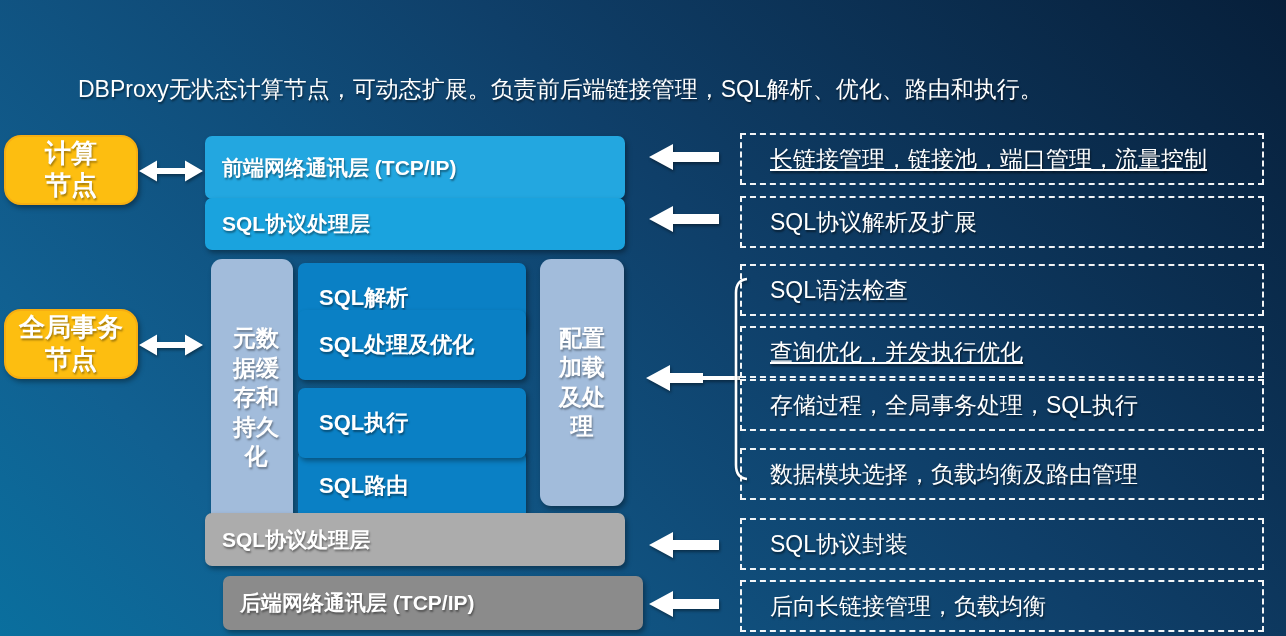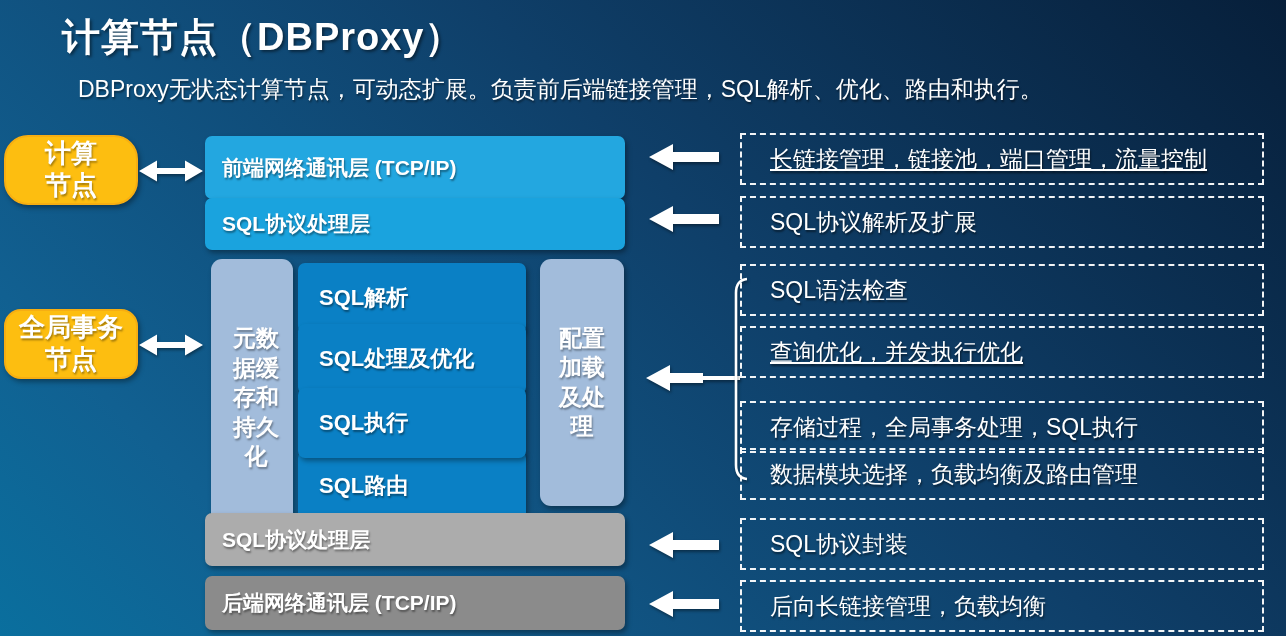--- a/index.html
+++ b/index.html
@@ -38,21 +38,21 @@
     border-radius:7px;
     display:flex;align-items:center;
     padding-left:17px;
     font-size:21px;font-weight:bold;
     text-shadow:1px 2px 2px rgba(0,0,0,.4);
     box-shadow:2px 3px 5px rgba(0,0,0,.35);
   }
   .layer.blue1{background:#23a7e0;}
   .layer.blue2{background:#1aa3de;}
   .layer.gray1{background:#acacac;}
-  .layer.gray2{background:#8b8b8b;}
+  .layer.gray2{background:#8b8b8b;margin-left:18px;}
   .vcol{
     background:#a2bcdb;
     border-radius:11px;
     display:flex;align-items:center;justify-content:center;
     text-align:center;white-space:pre-line;
     font-size:23px;font-weight:bold;line-height:1.28;
     text-shadow:1px 2px 2px rgba(0,0,0,.35);
     box-shadow:2px 3px 5px rgba(0,0,0,.35);
   }
   .core{
@@ -74,24 +74,23 @@
     text-shadow:1px 2px 2px rgba(0,0,0,.5);
   }
   svg{display:block;overflow:visible;}
   .arrow-shadow{filter:drop-shadow(1px 2px 1.5px rgba(0,0,0,.4));}
 </style>
 </head>
 <body>
 
 <div id="slide">
 
-  <div id="title" class="abs">计算节点（DBProxy）</div>
   <div id="subtitle" class="abs">DBProxy无状态计算节点，可动态扩展。负责前后端链接管理，SQL解析、优化、路由和执行。</div>
 
-  <div class="abs node" style="top:135px;height:70px;border-radius:24px;">计算
+  <div class="abs node" style="top:135px;height:70px;">计算
 节点</div>
   <div class="abs node" style="top:309px;height:70px;">全局事务
 节点</div>
 
   <div class="abs" style="left:138px;top:157px;">
     <svg width="66" height="28" class="arrow-shadow">
         <polygon fill="#fff" points="1,14 19,3.5 19,11 47,11 47,3.5 65,14 47,24.5 47,17 19,17 19,24.5"></polygon>
       </svg>
   </div>
   <div class="abs" style="left:138px;top:331px;">
@@ -102,21 +101,21 @@
 
   <div class="abs layer blue1" style="top:136px;height:63px;">前端网络通讯层 (TCP/IP)</div>
   <div class="abs layer blue2" style="top:198px;height:52px;">SQL协议处理层</div>
 
   <div class="abs vcol" style="left:211px;top:259px;width:82px;height:278px;padding-left:8px;">元数
 据缓
 存和
 持久
 化</div>
   <div class="abs core" style="top:263px;">SQL解析</div>
-  <div class="abs core" style="top:324px;">SQL处理及优化</div>
+  <div class="abs core" style="top:310px;">SQL处理及优化</div>
   <div class="abs core" style="top:451px;">SQL路由</div>
   <div class="abs core" style="top:388px;">SQL执行</div>
   <div class="abs vcol" style="left:540px;top:259px;width:84px;height:247px;">配置
 加载
 及处
 理</div>
 
   <div class="abs layer gray1" style="top:513px;height:53px;">SQL协议处理层</div>
   <div class="abs layer gray2" style="top:576px;height:54px;">后端网络通讯层 (TCP/IP)</div>
 
@@ -151,18 +150,18 @@
   <div class="abs" style="left:727px;top:277px;">
     <svg width="22" height="204" class="arrow-shadow">
       <path d="M20,2 Q9,3 9,16 L9,188 Q9,201 20,202" stroke="#fff" stroke-width="2.6" fill="none"></path>
     </svg>
   </div>
 
   <div class="abs dashed" style="top:133px;text-decoration:underline;">长链接管理，链接池，端口管理，流量控制</div>
   <div class="abs dashed" style="top:196px;">SQL协议解析及扩展</div>
   <div class="abs dashed" style="top:264px;">SQL语法检查</div>
   <div class="abs dashed" style="top:326px;text-decoration:underline;">查询优化，并发执行优化</div>
-  <div class="abs dashed" style="top:401px;">存储过程，全局事务处理，SQL执行</div>
+  <div class="abs dashed" style="top:379px;">存储过程，全局事务处理，SQL执行</div>
   <div class="abs dashed" style="top:448px;">数据模块选择，负载均衡及路由管理</div>
   <div class="abs dashed" style="top:518px;">SQL协议封装</div>
   <div class="abs dashed" style="top:580px;">后向长链接管理，负载均衡</div>
 
 </div>
 
 </body></html>

